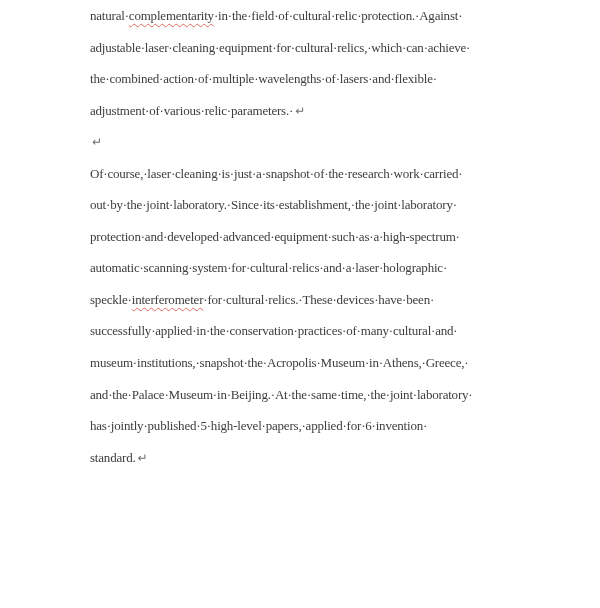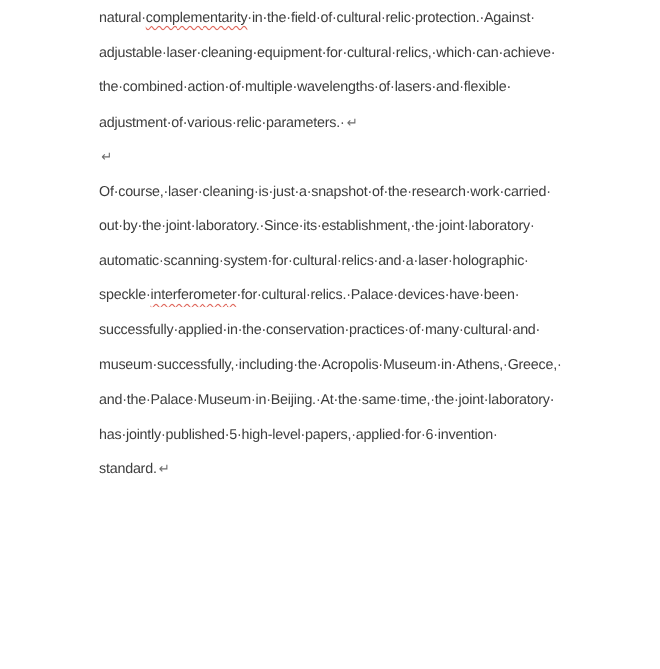--- a/index.html
+++ b/index.html
@@ -26,20 +26,21 @@
     top: 0;
     right: 10px;
   }
   .line {
     height: 31.55px;
     line-height: 31.55px;
     font-size: 13px;
     letter-spacing: -0.2px;
     white-space: nowrap;
     cursor: text;
+    font-family: Liberation Serif, serif;
   }
   .misspelled {
     text-decoration: underline;
     text-decoration-style: wavy;
     text-decoration-color: #e0695e;
     text-decoration-thickness: 1px;
     text-underline-offset: 3px;
   }
   .pmark {
     color: #6f6f6f;
@@ -57,22 +58,23 @@
         <div class="line"><span>adjustable·laser·cleaning·equipment·for·cultural·relics,·which·can·achieve·</span></div>
         <div class="line"><span>the·combined·action·of·multiple·wavelengths·of·lasers·and·flexible·</span></div>
         <div class="line"><span>adjustment·of·various·relic·parameters.·</span><span class="pmark">↵</span></div>
       </div>
       <div>
         <div class="line"><span class="pmark">↵</span></div>
       </div>
       <div>
         <div class="line"><span>Of·course,·laser·cleaning·is·just·a·snapshot·of·the·research·work·carried·</span></div>
         <div class="line"><span>out·by·the·joint·laboratory.·Since·its·establishment,·the·joint·laboratory·</span></div>
+        <div class="line"><span>protection·and·developed·advanced·equipment·such·as·a·high-spectrum·</span></div>
         <div class="line"><span>automatic·scanning·system·for·cultural·relics·and·a·laser·holographic·</span></div>
-        <div class="line"><span>speckle·</span><span class="misspelled">interferometer</span><span>·for·cultural·relics.·Palace·devices·have·been·</span></div>
+        <div class="line"><span>speckle·</span><span class="misspelled">interferometer</span><span>·for·cultural·relics.·These·devices·have·been·</span></div>
         <div class="line"><span>successfully·applied·in·the·conservation·practices·of·many·cultural·and·</span></div>
-        <div class="line"><span>museum·successfully,·including·the·Acropolis·Museum·in·Athens,·Greece,·</span></div>
+        <div class="line"><span>museum·institutions,·snapshot·the·Acropolis·Museum·in·Athens,·Greece,·</span></div>
         <div class="line"><span>and·the·Palace·Museum·in·Beijing.·At·the·same·time,·the·joint·laboratory·</span></div>
         <div class="line"><span>has·jointly·published·5·high-level·papers,·applied·for·6·invention·</span></div>
         <div class="line"><span>standard.</span><span class="pmark">↵</span></div>
       </div>
     </div>
 </div>
 
 </body></html>

